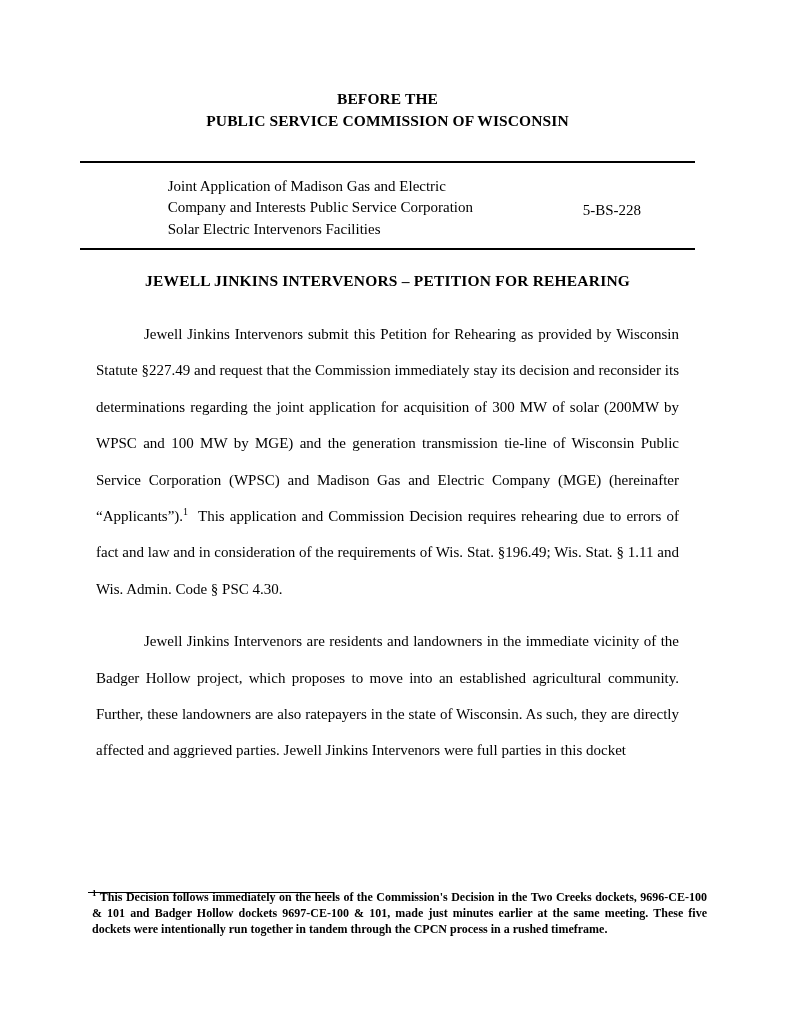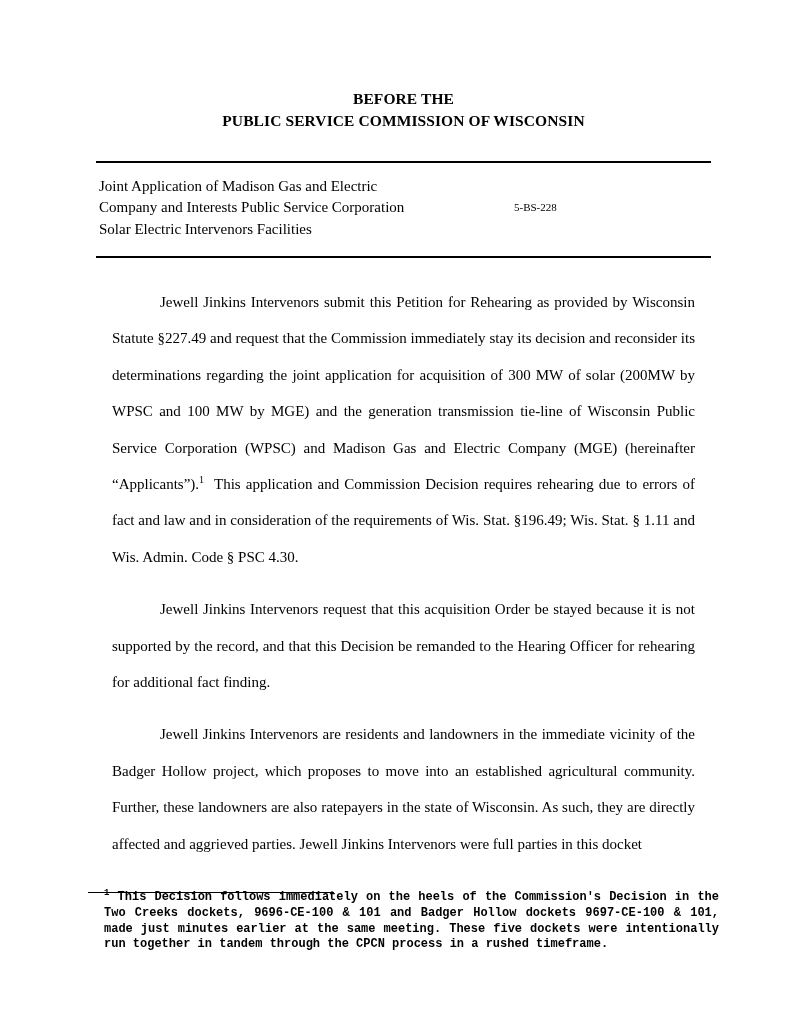--- a/index.html
+++ b/index.html
@@ -13,52 +13,52 @@
     background: #ffffff;
     position: relative;
     margin: 0 auto;
     box-sizing: border-box;
     font-family: "Liberation Serif", serif;
     color: #000000;
     overflow: hidden;
   }
   .content {
     position: absolute;
-    left: 96px;
+    left: 80px;
     top: 0;
     width: 615px;
   }
   .header-block {
     margin-top: 88px;
     text-align: center;
     font-weight: bold;
     font-size: 15.5px;
     line-height: 1.42;
     letter-spacing: 0.1px;
   }
   .rule {
     border: 0;
     border-top: 2.2px solid #000;
     margin: 0;
   }
   .rule-1 { margin-top: 29px; }
   .caption-block {
     display: flex;
     align-items: flex-start;
-    justify-content: flex-start;
-    padding: 13px 0 16px 3px;
+    justify-content: flex-end;
+    padding: 13px 0 8px 3px;
     font-size: 15px;
     line-height: 1.42;
   }
   .caption-left {
     width: 415px;
   }
   .caption-left div { white-space: nowrap; }
   .caption-right {
-    font-size: 11px;
+    font-size: 15px;
     padding-top: 24px;
     padding-right: 54px;
     white-space: nowrap;
   }
   .rule-2 { margin-top: 0px; }
   .doc-title {
     text-align: center;
     font-weight: bold;
     font-size: 15.5px;
     margin-top: 22px;
@@ -85,28 +85,27 @@
   .footnote-rule {
     position: absolute;
     left: 88px;
     top: 884px;
     width: 246px;
     border: 0;
     border-top: 1px solid #000;
   }
   .footnote {
     position: absolute;
-    left: 104px;
+    left: 92px;
     top: 890px;
     width: 615px;
     font-size: 12px;
     line-height: 1.32;
     text-align: justify;
     font-weight: 600;
-    font-family: Liberation Mono, monospace;
   }
   .footnote sup {
     font-size: 9px;
   }
 </style>
 </head>
 <body>
 
 <div class="page">
   <div class="content">
@@ -122,24 +121,24 @@
       <div class="caption-left">
         <div>Joint Application of Madison Gas and Electric</div>
         <div>Company and Interests Public Service Corporation</div>
         <div>Solar Electric Intervenors Facilities</div>
       </div>
       <div class="caption-right">5-BS-228</div>
     </div>
 
     <hr class="rule rule-2">
 
+    <div class="doc-title">JEWELL JINKINS INTERVENORS – PETITION FOR REHEARING</div>
 
     <div class="body-text">
       <p><span>Jewell Jinkins Intervenors submit this Petition for Rehearing as provided by Wisconsin Statute §227.49 and request that the Commission immediately stay its decision and reconsider its determinations regarding the joint application for acquisition of 300 MW of solar (200MW by WPSC and 100 MW by MGE) and the generation transmission tie-line of Wisconsin Public Service Corporation (WPSC) and Madison Gas and Electric Company (MGE) (hereinafter “Applicants”).</span><sup>1</sup>&nbsp; <span>This application and Commission Decision requires rehearing due to errors of fact and law and in consideration of the requirements of Wis. Stat. §196.49; Wis. Stat. § 1.11 and Wis. Admin. Code § PSC 4.30.</span></p>
-      <p class="cont">Jewell Jinkins Intervenors request that this acquisition Order be stayed because it is not supported by the record, and that this Decision be remanded to the Hearing Officer for rehearing for additional fact finding.</p>
       <p class="cont">Jewell Jinkins Intervenors are residents and landowners in the immediate vicinity of the Badger Hollow project, which proposes to move into an established agricultural community.  Further, these landowners are also ratepayers in the state of Wisconsin.  As such, they are directly affected and aggrieved parties.  Jewell Jinkins Intervenors were full parties in this docket</p>
     </div>
 
   </div>
 
   <hr class="footnote-rule">
   <div class="footnote">
     <sup>1</sup><span> This Decision follows immediately on the heels of the Commission's Decision in the Two Creeks dockets, 9696-CE-100 &amp; 101 and Badger Hollow dockets 9697-CE-100 &amp; 101, made just minutes earlier at the same meeting. These five dockets were intentionally run together in tandem through the CPCN process in a rushed timeframe.</span>
   </div>
 </div>

